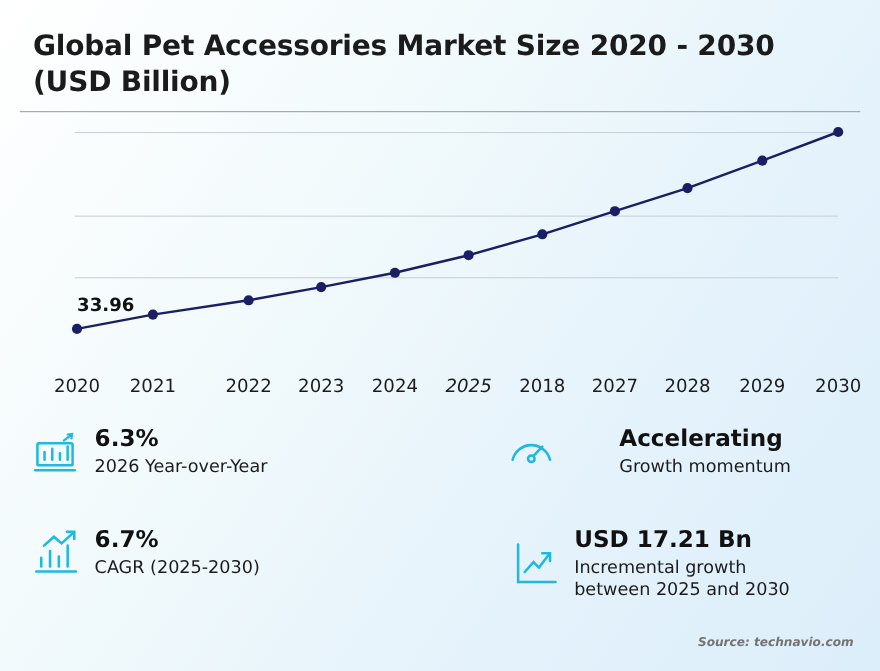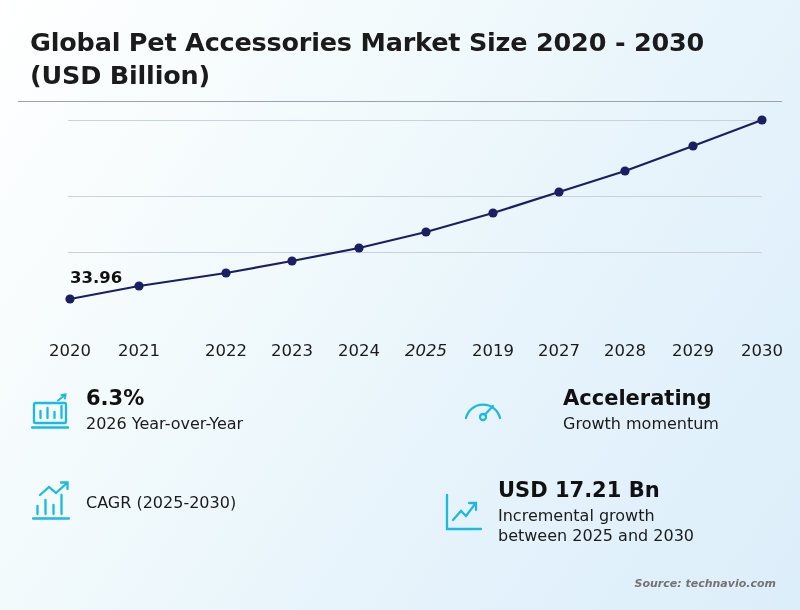--- a/index.html
+++ b/index.html
@@ -118,21 +118,21 @@
   .stat-sub {
     font-size: 16px;
     color: #1b1b1b;
     line-height: 1.27;
     margin-top: 3px;
     white-space: pre-line;
   }
   .s1 { left: 0px;   top: 0px;  }
   .s2 { left: 0px;   top: 92px; }
   .s3 { left: 432px; top: 0px; gap: 45px;  }
-  .s4 { left: 412px; top: 92px; }
+  .s4 { left: 436px; top: 92px; }
   
   .source {
     position: absolute;
     right: 24px;
     bottom: 14px;
     font-size: 11px;
     font-weight: bold;
     font-style: italic;
     color: #737373;
   }
@@ -170,21 +170,21 @@
     <div class="first-label">33.96</div>
   </div>
 
   <div class="x-axis">
     <div class="x-tick" style="left:17px;">2020</div>
     <div class="x-tick" style="left:86px;">2021</div>
     <div class="x-tick" style="left:173px;">2022</div>
     <div class="x-tick" style="left:239px;">2023</div>
     <div class="x-tick" style="left:306px;">2024</div>
     <div class="x-tick" style="left:373px;font-style:italic;">2025</div>
-    <div class="x-tick" style="left:440px;">2019</div>
+    <div class="x-tick" style="left:440px;">2018</div>
     <div class="x-tick" style="left:506px;">2027</div>
     <div class="x-tick" style="left:572px;">2028</div>
     <div class="x-tick" style="left:640px;">2029</div>
     <div class="x-tick" style="left:709px;">2030</div>
   </div>
 
   <div class="stats">
 
     <div class="stat s1">
       <div class="stat-ico">
@@ -211,20 +211,21 @@
           <line x1="5" y1="40.5" x2="41" y2="40.5"></line>
           <line x1="9.5" y1="36" x2="9.5" y2="28"></line>
           <line x1="17.5" y1="36" x2="17.5" y2="22"></line>
           <line x1="25.5" y1="36" x2="25.5" y2="27"></line>
           <line x1="33.5" y1="36" x2="33.5" y2="17"></line>
           <path d="M12 17 L21 9 L28 15 L39 5"></path>
           <path d="M33 4.5 L39.5 4.5 L39.5 11"></path>
         </svg>
       </div>
       <div class="stat-txt">
+        <div class="stat-val">6.7%</div>
         <div class="stat-sub">CAGR (2025-2030)</div>
       </div>
     </div>
 
     <div class="stat s3">
       <div class="stat-ico">
         <svg viewBox="0 0 46 46" width="46" height="46" fill="none" stroke="#1cb9e0" stroke-width="2.3" stroke-linecap="round">
           <path d="M6 31 A17.5 17.5 0 0 1 40 31"></path>
           <circle cx="23" cy="30" r="3"></circle>
           <path d="M25 27.5 L33 19"></path>

